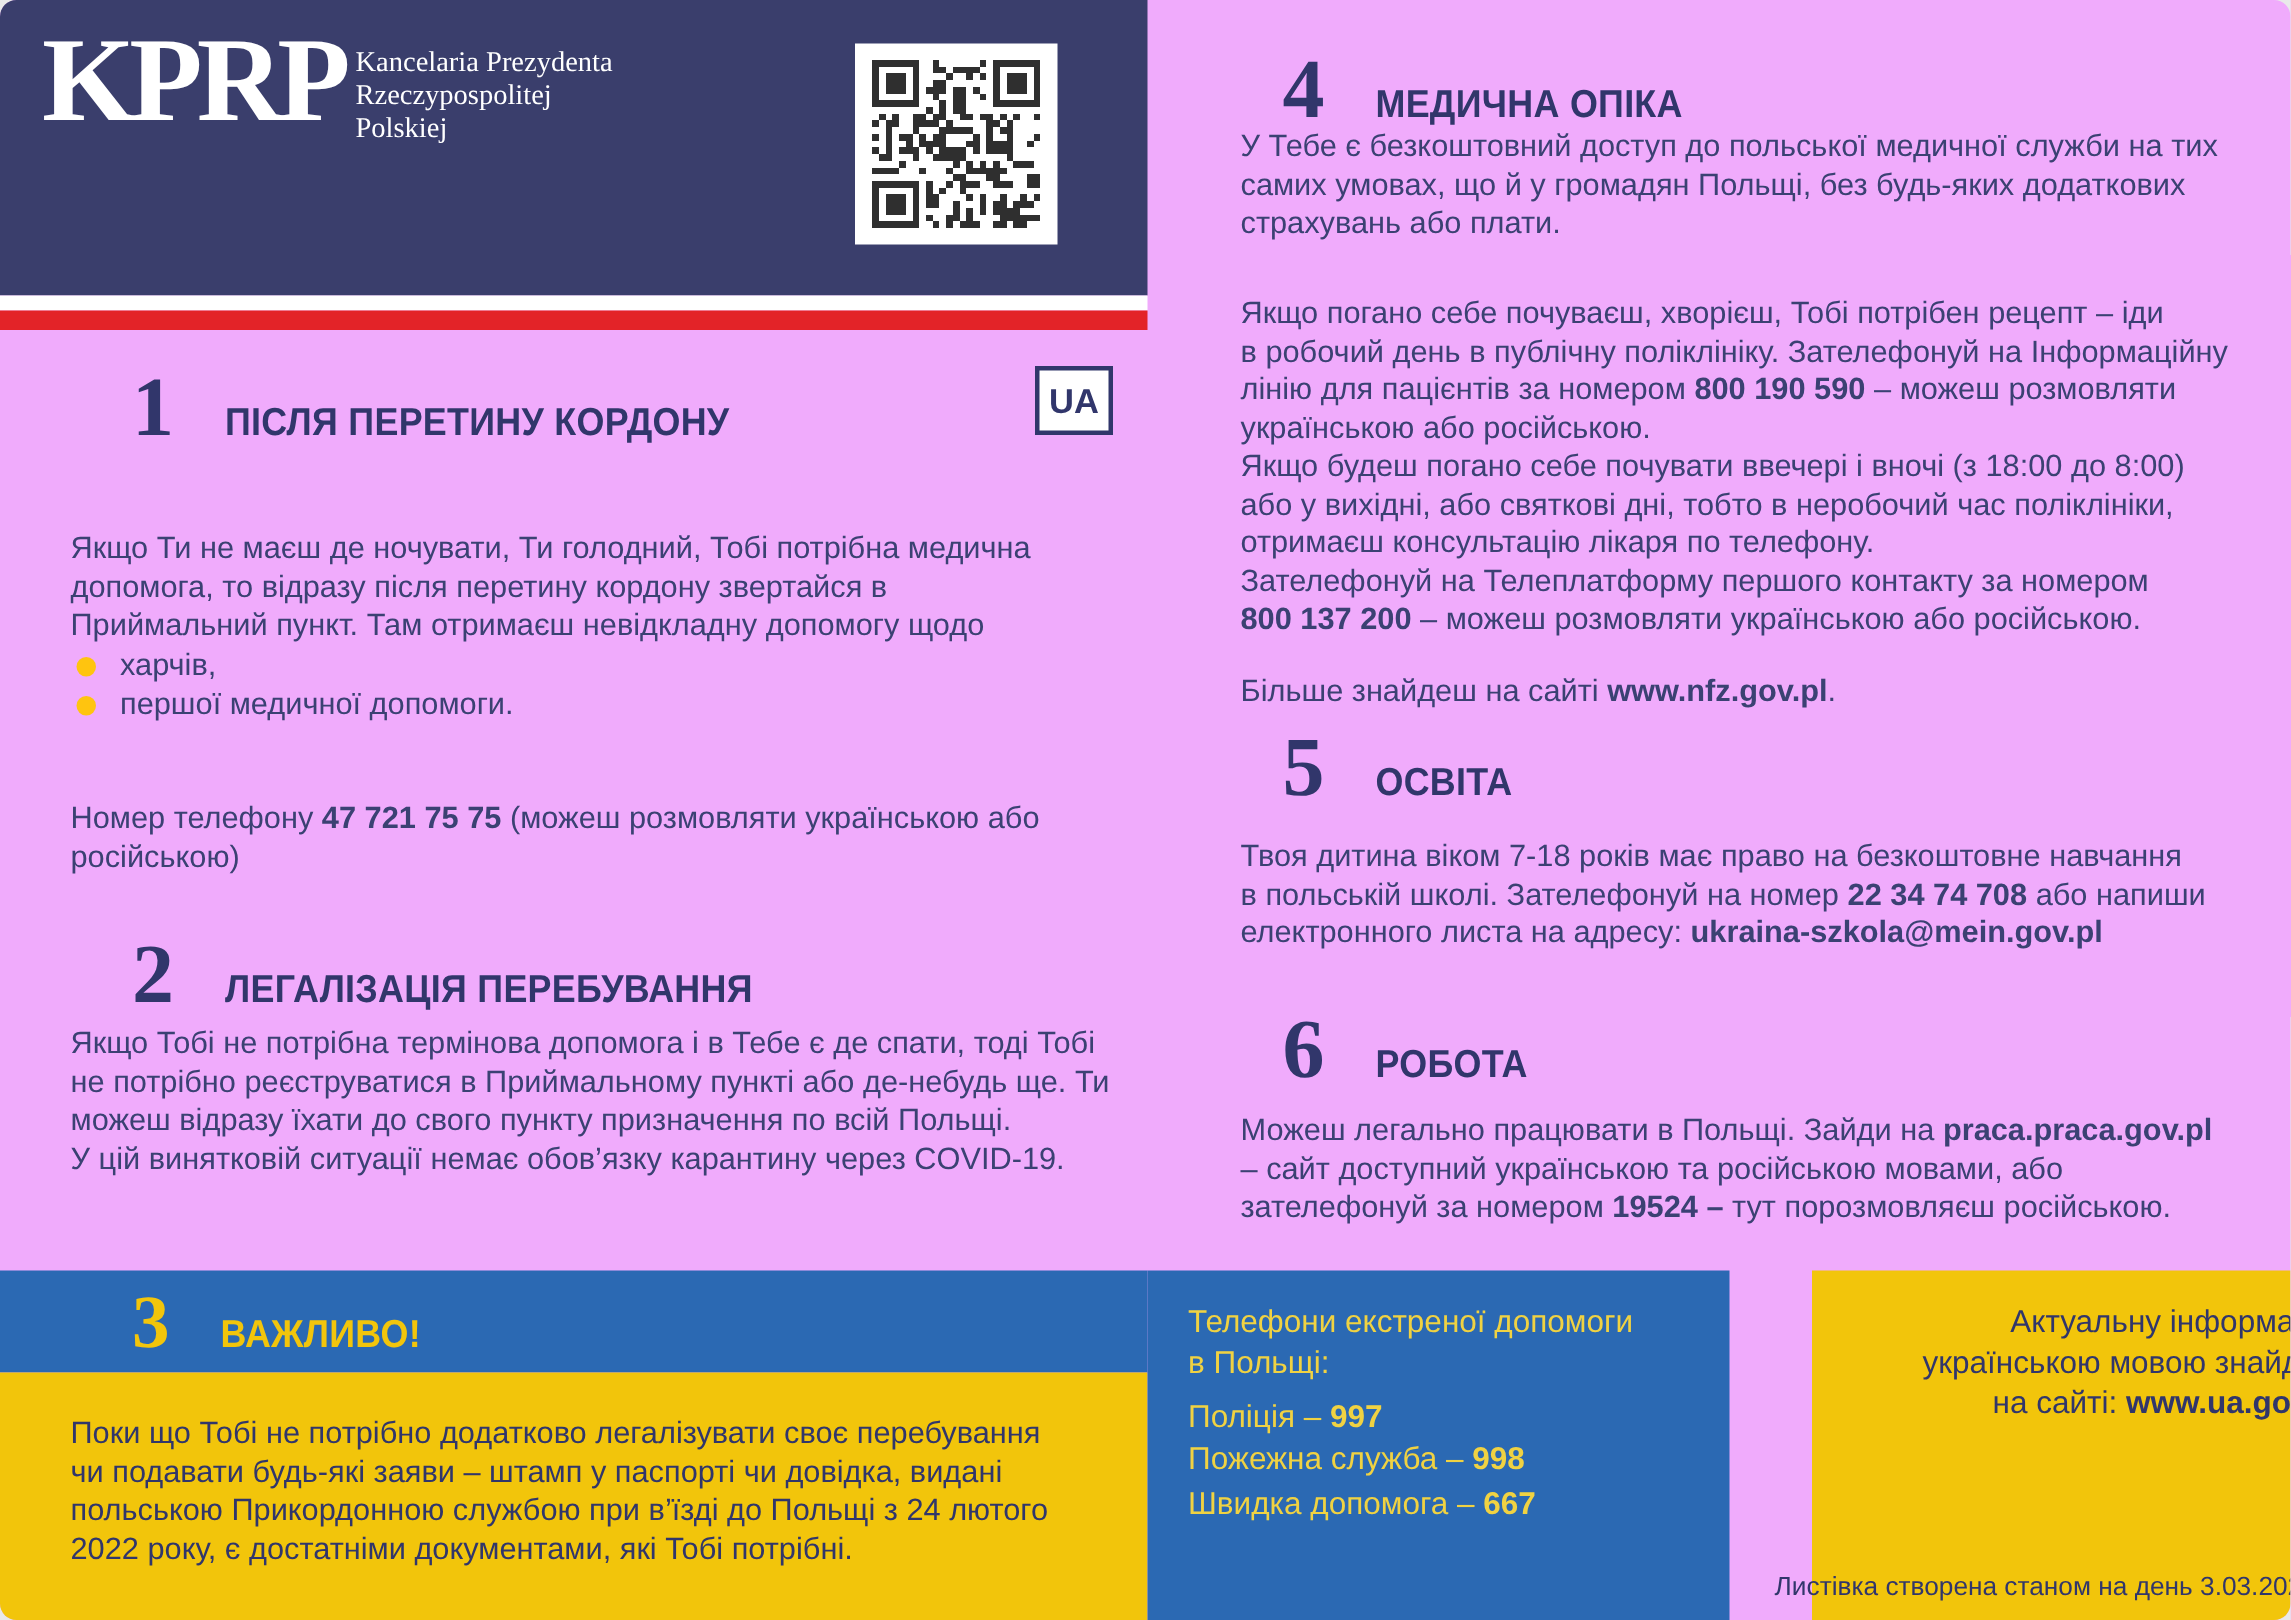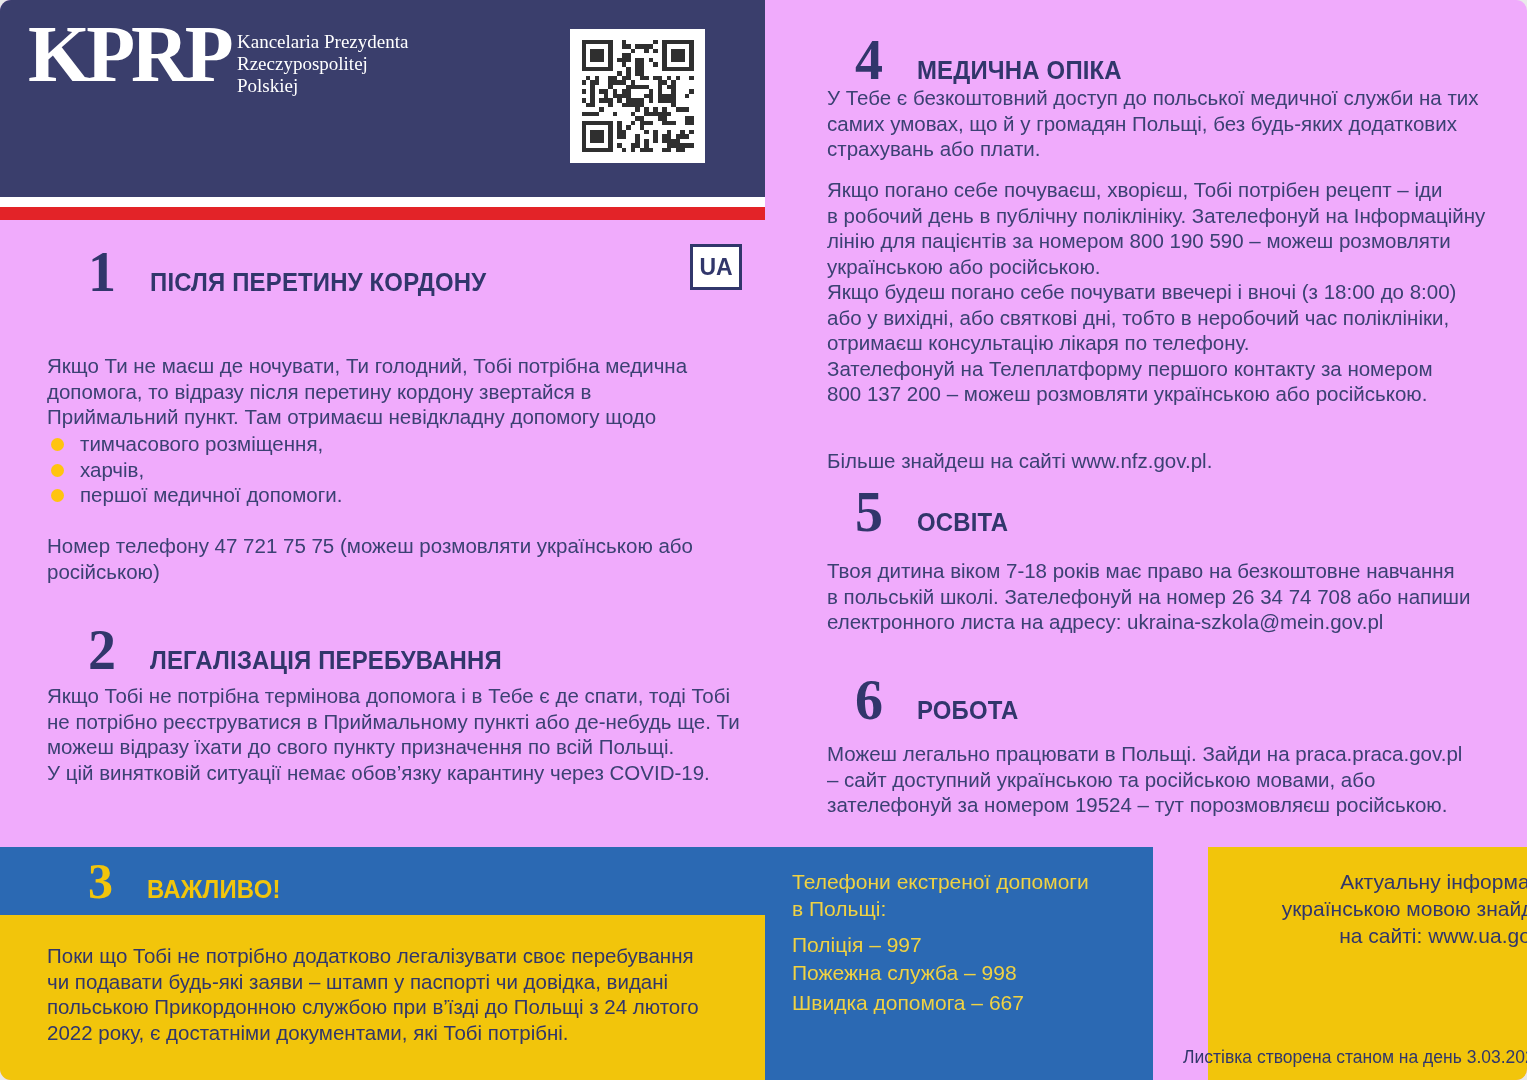--- a/index.html
+++ b/index.html
@@ -19,21 +19,21 @@
   .stripe.red{top:207px;height:13px;background:#e32328;}
   
   .sec-head{display:flex;align-items:baseline;gap:34px;white-space:nowrap;}
   .num{font-family:"Liberation Serif",serif;font-weight:700;font-size:56px;
        line-height:56px;color:#31366b;}
   .ttl{font-weight:700;font-size:26px;color:#31366b;display:inline-block;
        transform:scaleX(.92);transform-origin:left bottom;letter-spacing:.2px;}
   .gold .num,.gold .ttl{color:#f2c50b;}
   
   .para{font-size:20.5px;line-height:25.5px;white-space:pre;}
-  .b{font-weight:400;}
+  .b{font-weight:700;}
   
   .bullets{list-style:none;margin:0;padding:0;}
   .bullets li{position:relative;padding-left:33px;font-size:20.5px;line-height:25.5px;}
   .dot{position:absolute;left:4px;top:7px;width:13px;height:13px;border-radius:50%;
        background:#ffc40f;}
   
   .badge{left:690px;top:244px;width:52px;height:46px;background:#ffffff;
          border:3px solid #31366b;box-sizing:border-box;display:flex;align-items:center;
          justify-content:center;font-weight:700;font-size:23px;color:#31366b;}
   
@@ -274,23 +274,20 @@
     <span class="num">1</span>
     <span class="ttl">ПІСЛЯ ПЕРЕТИНУ КОРДОНУ</span>
   </div>
   <div class="abs badge">UA</div>
   <div class="abs para" style="left:47px;top:353px">Якщо Ти не маєш де ночувати, Ти голодний, Тобі потрібна медична
 допомога, то відразу після перетину кордону звертайся в
 Приймальний пункт. Там отримаєш невідкладну допомогу щодо</div>
   <ul class="abs bullets" style="left:47px;top:431px">
     <li>
       <span class="dot"></span>
-      <span>тимчасового розміщення,</span></li>
-    <li>
-      <span class="dot"></span>
       <span>харчів,</span></li>
     <li>
       <span class="dot"></span>
       <span>першої медичної допомоги.</span></li>
   </ul>
   <div class="abs para" style="left:47px;top:533px"><span>Номер телефону </span><span class="b">47 721 75 75</span><span> (можеш розмовляти українською або
 російською)</span></div>
 
   <div class="abs sec-head" style="left:88px;top:622px">
     <span class="num">2</span>
@@ -314,37 +311,37 @@
 2022 року, є достатніми документами, які Тобі потрібні.</div>
   </div>
 
   <div class="abs sec-head" style="left:855px;top:32px">
     <span class="num">4</span>
     <span class="ttl">МЕДИЧНА ОПІКА</span>
   </div>
   <div class="abs para" style="left:827px;top:85px">У Тебе є безкоштовний доступ до польської медичної служби на тих
 самих умовах, що й у громадян Польщі, без будь-яких додаткових
 страхувань або плати.</div>
-  <div class="abs para" style="left:827px;top:177px"><span>Якщо погано себе почуваєш, хворієш, Тобі потрібен рецепт – іди
+  <div class="abs para" style="left:827px;top:196px"><span>Якщо погано себе почуваєш, хворієш, Тобі потрібен рецепт – іди
 в робочий день в публічну поліклініку. Зателефонуй на Інформаційну
 лінію для пацієнтів за номером </span><span class="b">800 190 590</span><span> – можеш розмовляти
 українською або російською.
 Якщо будеш погано себе почувати ввечері і вночі (з 18:00 до 8:00)
 або у вихідні, або святкові дні, тобто в неробочий час поліклініки,
 отримаєш консультацію лікаря по телефону.
 Зателефонуй на Телеплатформу першого контакту за номером
 </span><span class="b">800 137 200</span><span> – можеш розмовляти українською або російською.</span></div>
   <div class="abs para" style="left:827px;top:448px"><span>Більше знайдеш на сайті </span><span class="b">www.nfz.gov.pl</span><span>.</span></div>
 
   <div class="abs sec-head" style="left:855px;top:484px">
     <span class="num">5</span>
     <span class="ttl">ОСВІТА</span>
   </div>
   <div class="abs para" style="left:827px;top:558px"><span>Твоя дитина віком 7-18 років має право на безкоштовне навчання
-в польській школі. Зателефонуй на номер </span><span class="b">26 34 74 708</span><span> або напиши
+в польській школі. Зателефонуй на номер </span><span class="b">22 34 74 708</span><span> або напиши
 електронного листа на адресу: </span><span class="b">ukraina-szkola@mein.gov.pl</span></div>
 
   <div class="abs sec-head" style="left:855px;top:672px">
     <span class="num">6</span>
     <span class="ttl">РОБОТА</span>
   </div>
   <div class="abs para" style="left:827px;top:741px"><span>Можеш легально працювати в Польщі. Зайди на </span><span class="b">praca.praca.gov.pl</span><span>
 – сайт доступний українською та російською мовами, або
 зателефонуй за номером </span><span class="b">19524 –</span><span> тут порозмовляєш російською.</span></div>
 

